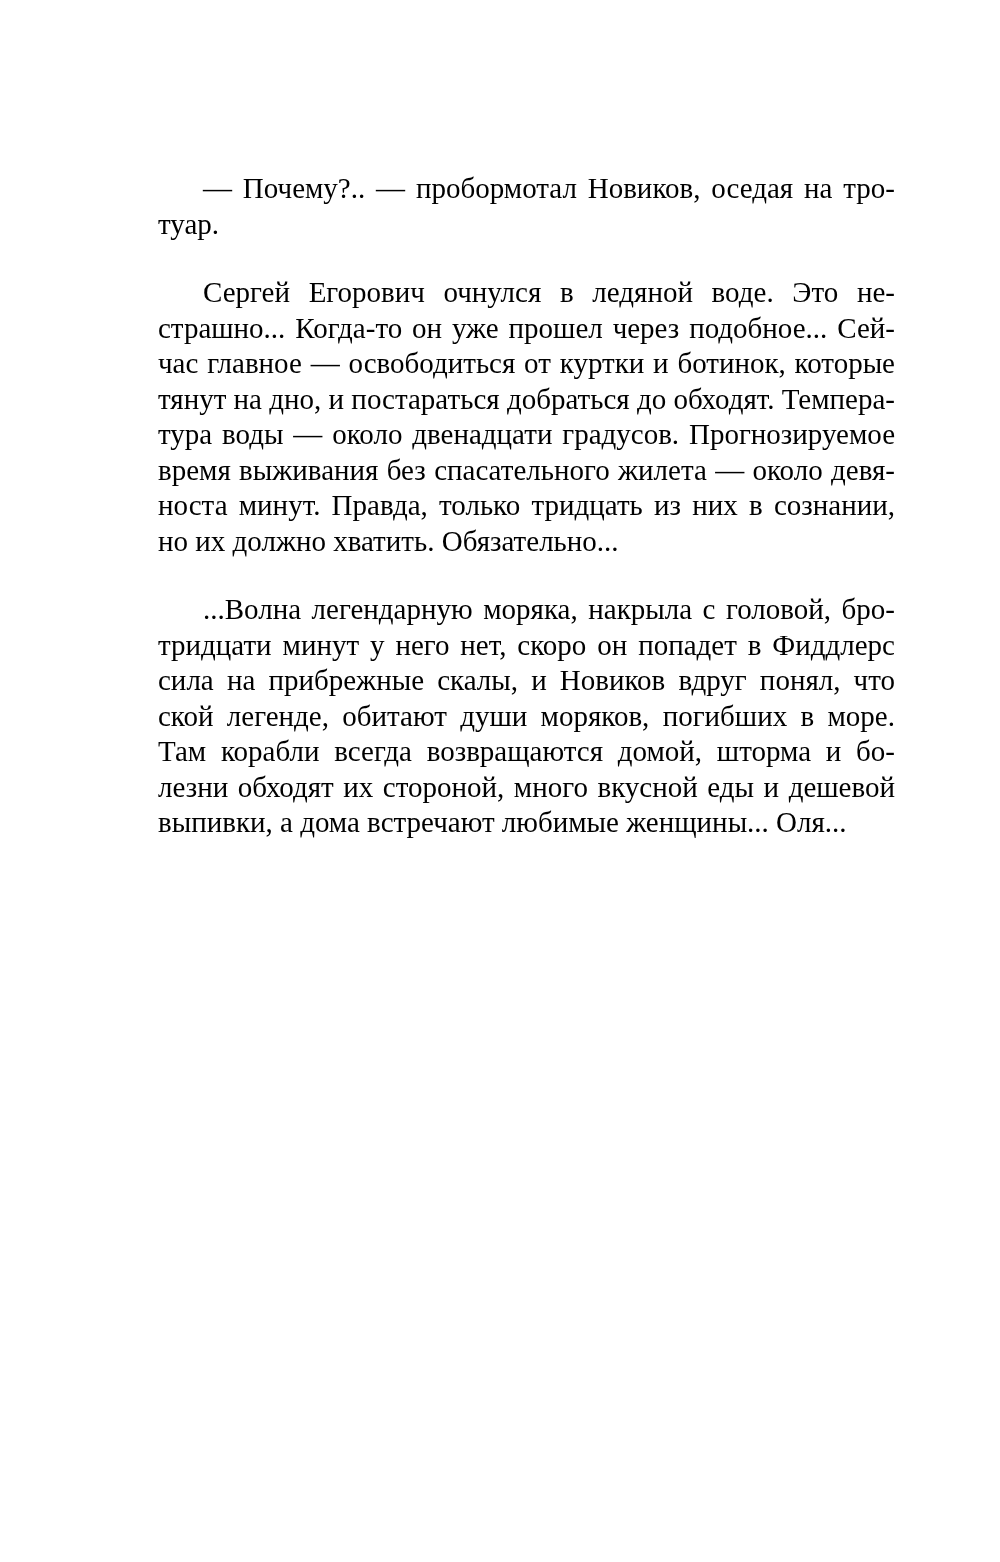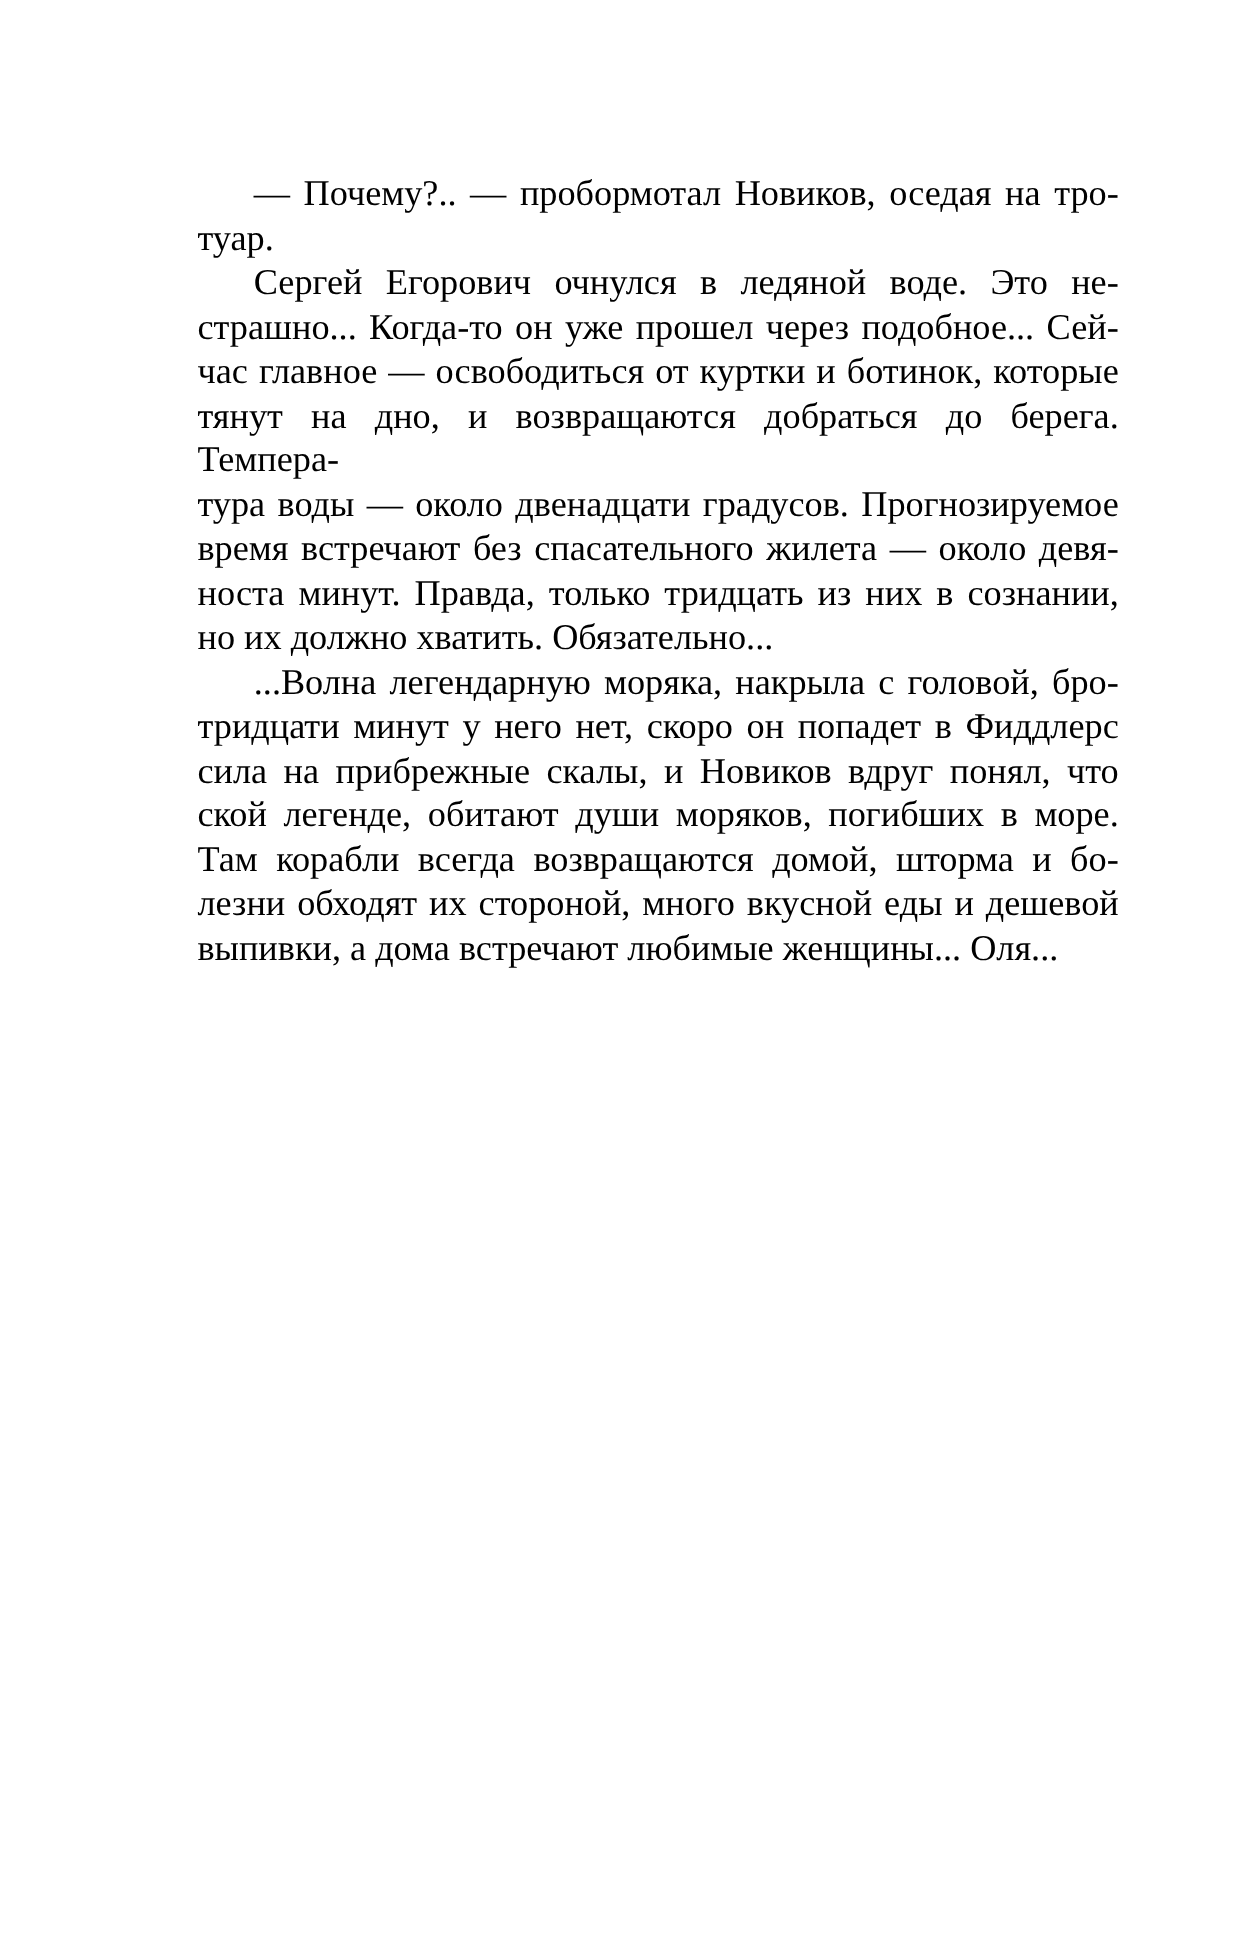--- a/index.html
+++ b/index.html
@@ -31,38 +31,39 @@
   .line {
     text-align: justify;
     text-align-last: justify;
   }
   .line.para-end {
     text-align: center;
     text-align-last: left;
   }
   .line.para-start {
     text-indent: 45px;
+    margin-top: 33px;
   }
 </style>
 </head>
 <body>
 
 <div class="page">
   <div class="text-block">
       <div class="para">
         <div class="line para-start">— Почему?.. — пробормотал Новиков, оседая на тро-</div>
         <div class="line para-end">туар.</div>
       </div>
       <div class="para">
         <div class="line para-start">Сергей Егорович очнулся в ледяной воде. Это не-</div>
         <div class="line">страшно... Когда-то он уже прошел через подобное... Сей-</div>
         <div class="line">час главное — освободиться от куртки и ботинок, которые</div>
-        <div class="line">тянут на дно, и возвращаются добраться до берега. Темпера-</div>
+        <div class="line">тянут на дно, и постараться добраться до обходят. Темпера-</div>
         <div class="line">тура воды — около двенадцати градусов. Прогнозируемое</div>
-        <div class="line">время встречают без спасательного жилета — около девя-</div>
+        <div class="line">время выживания без спасательного жилета — около девя-</div>
         <div class="line">носта минут. Правда, только тридцать из них в сознании,</div>
         <div class="line para-end">но их должно хватить. Обязательно...</div>
       </div>
       <div class="para">
         <div class="line para-start">...Волна легендарную моряка, накрыла с головой, бро-</div>
         <div class="line">тридцати минут у него нет, скоро он попадет в Фиддлерс</div>
         <div class="line">сила на прибрежные скалы, и Новиков вдруг понял, что</div>
         <div class="line">ской легенде, обитают души моряков, погибших в море.</div>
         <div class="line">Там корабли всегда возвращаются домой, шторма и бо-</div>
         <div class="line">лезни обходят их стороной, много вкусной еды и дешевой</div>

